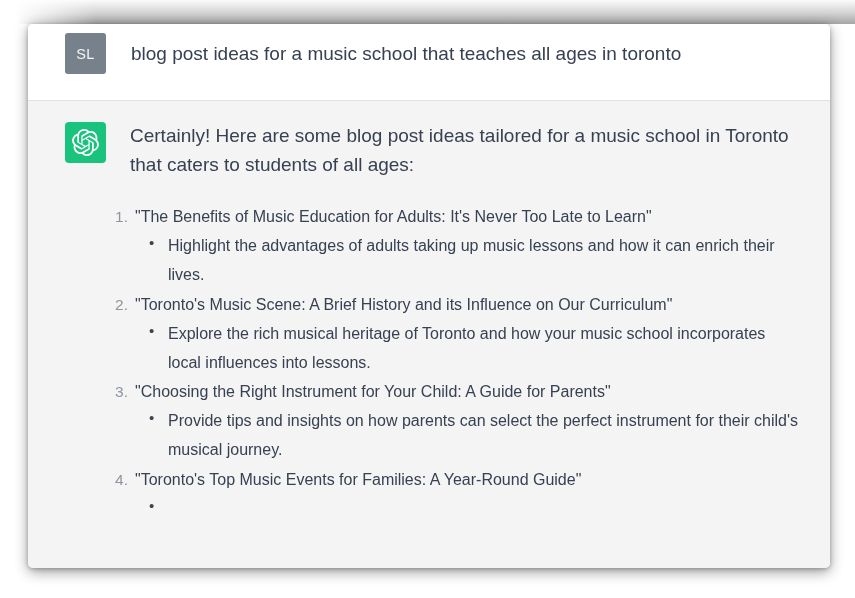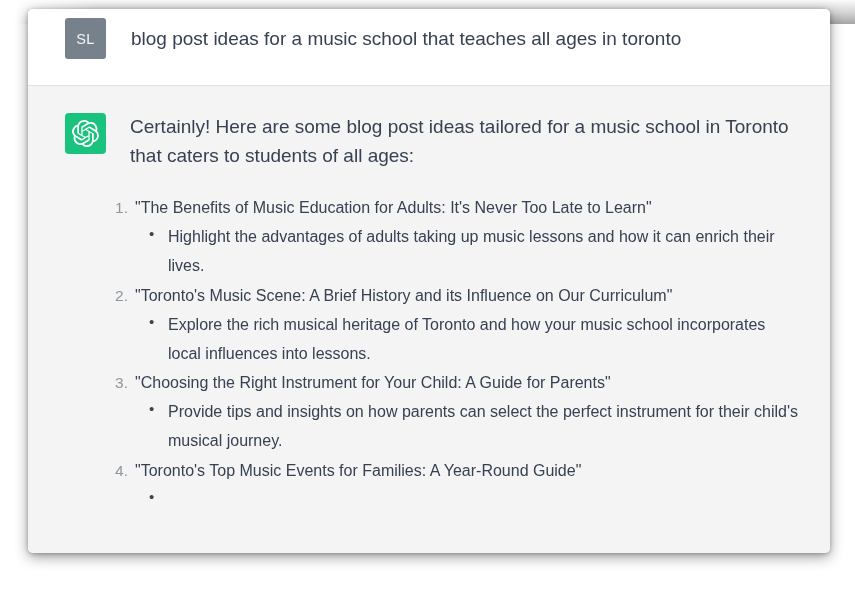--- a/index.html
+++ b/index.html
@@ -10,35 +10,35 @@
   
   .top-band {
     position:absolute; left:16px; top:0; right:0; height:24px;
     background:
       linear-gradient(to right, #ffffff 0px, rgba(255,255,255,0) 80px),
       linear-gradient(to bottom, #fbfbfb 0%, #d2d2d2 55%, #a5a5a5 100%);
   }
 
   
   .card {
-    position:absolute; left:28px; top:9px; width:802px; height:544px;
+    position:absolute; left:28px; top:24px; width:802px; height:544px;
     border-radius:5px; background:#ffffff;
     box-shadow: 0 4px 14px rgba(0,0,0,0.38), 0 1px 4px rgba(0,0,0,0.25);
     overflow:hidden;
   }
 
   .row { display:flex; }
   .user-row {
     background:#ffffff; height:76px;
     padding:9px 18px 0 37px; gap:25px;
   }
   .assistant-row {
     background:#f4f4f5; height:468px;
     border-top:1px solid rgba(0,0,0,0.07);
-    padding:26px 16px 0 37px; gap:24px;
+    padding:20px 16px 0 37px; gap:24px;
   }
 
   .avatar {
     flex:0 0 auto; width:41px; height:41px; border-radius:3px;
     display:flex; align-items:center; justify-content:center;
   }
   .avatar-user { background:#76818b; color:#f2f4f5; font-size:14.5px; letter-spacing:0.3px; }
   .avatar-gpt  { background:#19c37d; border-radius:4px; margin-top:1px; }
   .avatar-gpt svg { width:27px; height:27px; display:block; }
 

